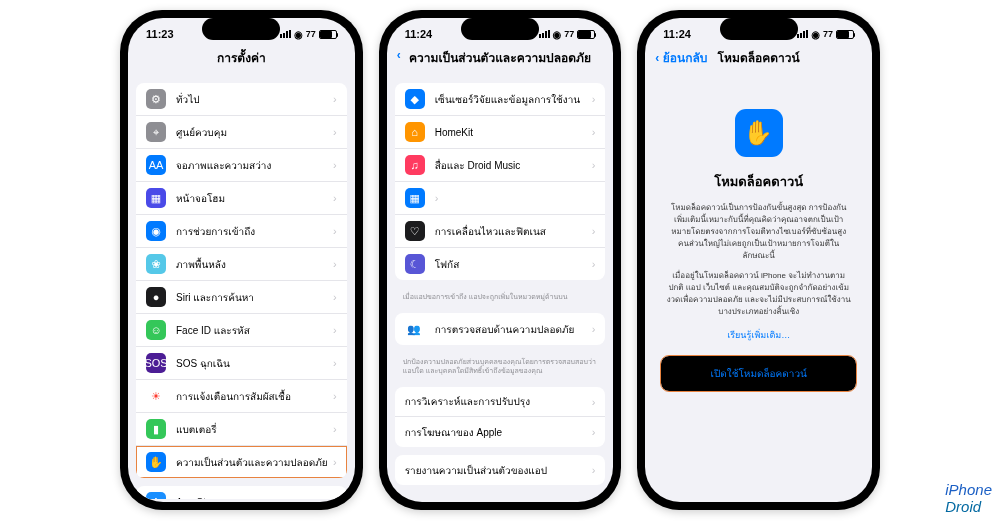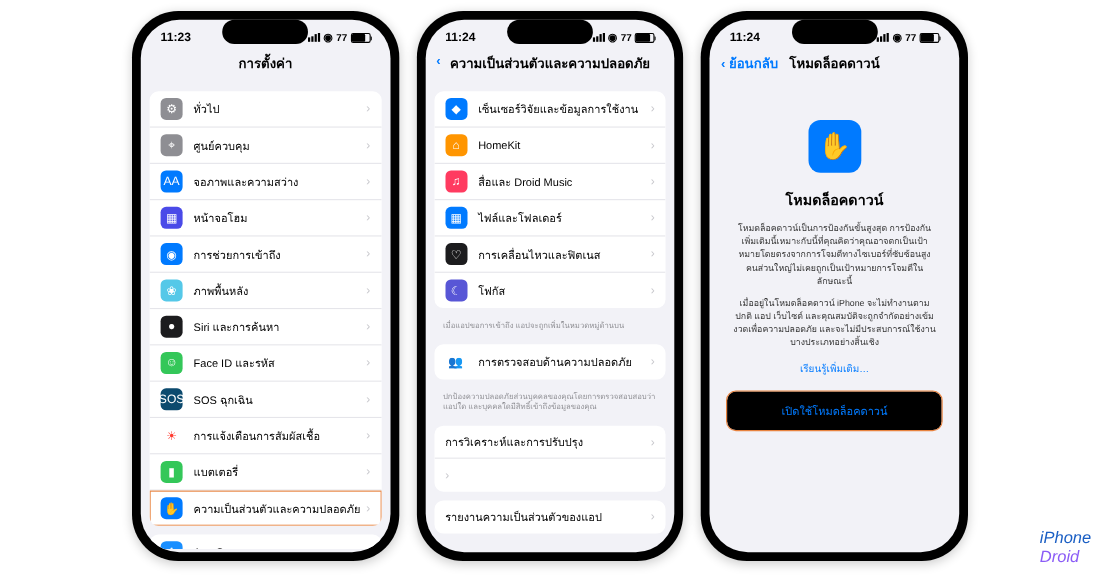--- a/index.html
+++ b/index.html
@@ -28,21 +28,21 @@
 .hl{outline:1.5px solid #e8833f;outline-offset:-1px}
 .note{font-size:7px;color:#8e8e93;padding:4px 16px;line-height:1.3}
 .sect{font-size:7px;color:#8e8e93;padding:6px 16px 2px;text-transform:none}
 .p3-content{padding:16px;text-align:center}
 .p3-ico{width:48px;height:48px;background:#007aff;border-radius:11px;margin:18px auto 14px;display:flex;align-items:center;justify-content:center;color:#fff;font-size:24px}
 .p3-title{font-size:13px;font-weight:700;margin-bottom:10px}
 .p3-txt{font-size:8px;color:#333;line-height:1.5;margin-bottom:8px;padding:0 4px}
 .p3-link{color:#007aff;font-size:9px;margin:10px 0 14px;display:block}
 .p3-btn{background:#000000;border-radius:8px;padding:10px;font-size:10px;color:#007aff;outline:1.5px solid #e8833f}
 .watermark{position:absolute;bottom:8px;right:8px;font-size:15px;font-style:italic;font-weight:400}
-.watermark .t{color:#1b5fc4}.watermark .b{color:#8b5cf6}
+.watermark .t{color:#1b5fc4}.watermark .b{color:#0369a1}
 .scr{height:calc(100% - 60px);overflow:hidden}
 </style>
 </head>
 <body>
 
 <div class="phones">
 
 <div class="phone">
   <div class="notch"></div>
   <div class="screen">
@@ -99,21 +99,21 @@
               <span class="ico" style="background:#1c1c1e;">●</span>
               <span class="lbl">Siri และการค้นหา</span>
               <span class="chev">›</span>
             </div>
             <div class="row">
               <span class="ico" style="background:#34c759;">☺</span>
               <span class="lbl">Face ID และรหัส</span>
               <span class="chev">›</span>
             </div>
             <div class="row">
-              <span class="ico" style="background:#0c4a6e;">SOS</span>
+              <span class="ico" style="background:#4c1d95;">SOS</span>
               <span class="lbl">SOS ฉุกเฉิน</span>
               <span class="chev">›</span>
             </div>
             <div class="row">
               <span class="ico" style="background:#fff;color:#ff3b30">☀</span>
               <span class="lbl">การแจ้งเตือนการสัมผัสเชื้อ</span>
               <span class="chev">›</span>
             </div>
             <div class="row">
               <span class="ico" style="background:#34c759;">▮</span>
@@ -173,21 +173,20 @@
               <span class="lbl">HomeKit</span>
               <span class="chev">›</span>
             </div>
             <div class="row">
               <span class="ico" style="background:#ff3b60;">♫</span>
               <span class="lbl">สื่อและ Droid Music</span>
               <span class="chev">›</span>
             </div>
             <div class="row">
               <span class="ico" style="background:#007aff;">▦</span>
-              <span class="lbl">ไฟล์และโฟลเดอร์</span>
               <span class="chev">›</span>
             </div>
             <div class="row">
               <span class="ico" style="background:#1c1c1e;">♡</span>
               <span class="lbl">การเคลื่อนไหวและฟิตเนส</span>
               <span class="chev">›</span>
             </div>
             <div class="row">
               <span class="ico" style="background:#5856d6;">☾</span>
               <span class="lbl">โฟกัส</span>
@@ -202,20 +201,21 @@
               <span class="chev">›</span>
             </div>
           </div>
       <div class="note">ปกป้องความปลอดภัยส่วนบุคคลของคุณโดยการตรวจสอบสอบว่าแอปใด และบุคคลใดมีสิทธิ์เข้าถึงข้อมูลของคุณ</div>
       <div class="list" id="p2g3">
             <div class="row">
               <span class="lbl">การวิเคราะห์และการปรับปรุง</span>
               <span class="chev">›</span>
             </div>
             <div class="row">
+              <span class="lbl">การโฆษณาของ Apple</span>
               <span class="chev">›</span>
             </div>
           </div>
       <div class="list" id="p2g4">
             <div class="row">
               <span class="lbl">รายงานความเป็นส่วนตัวของแอป</span>
               <span class="chev">›</span>
             </div>
           </div>
       <div class="sect">ความมปลอดภัย</div>

